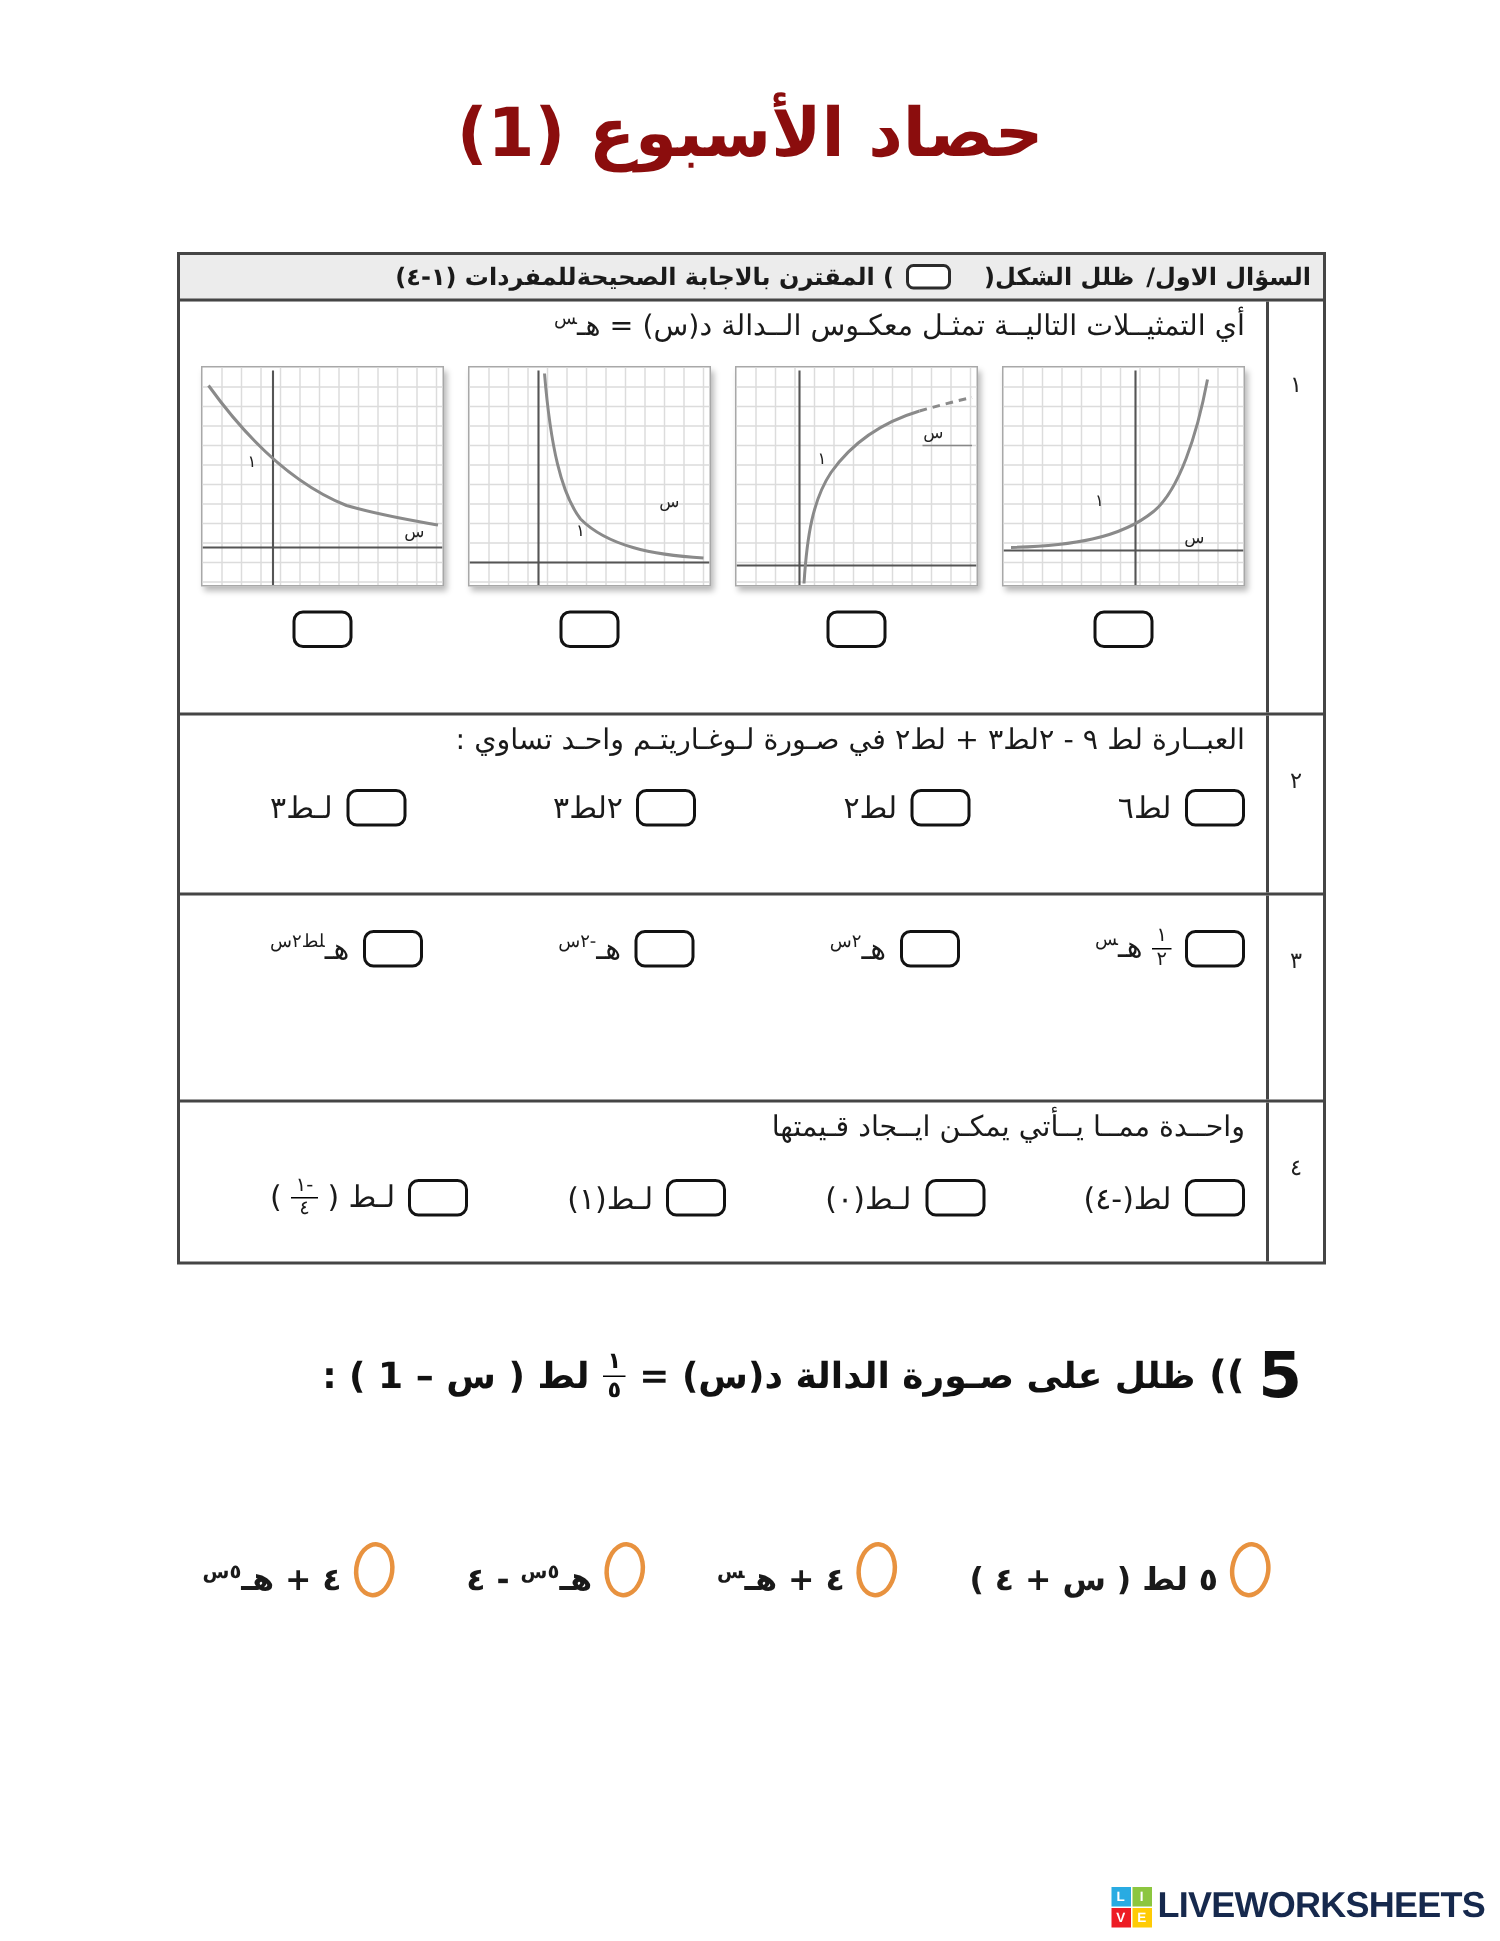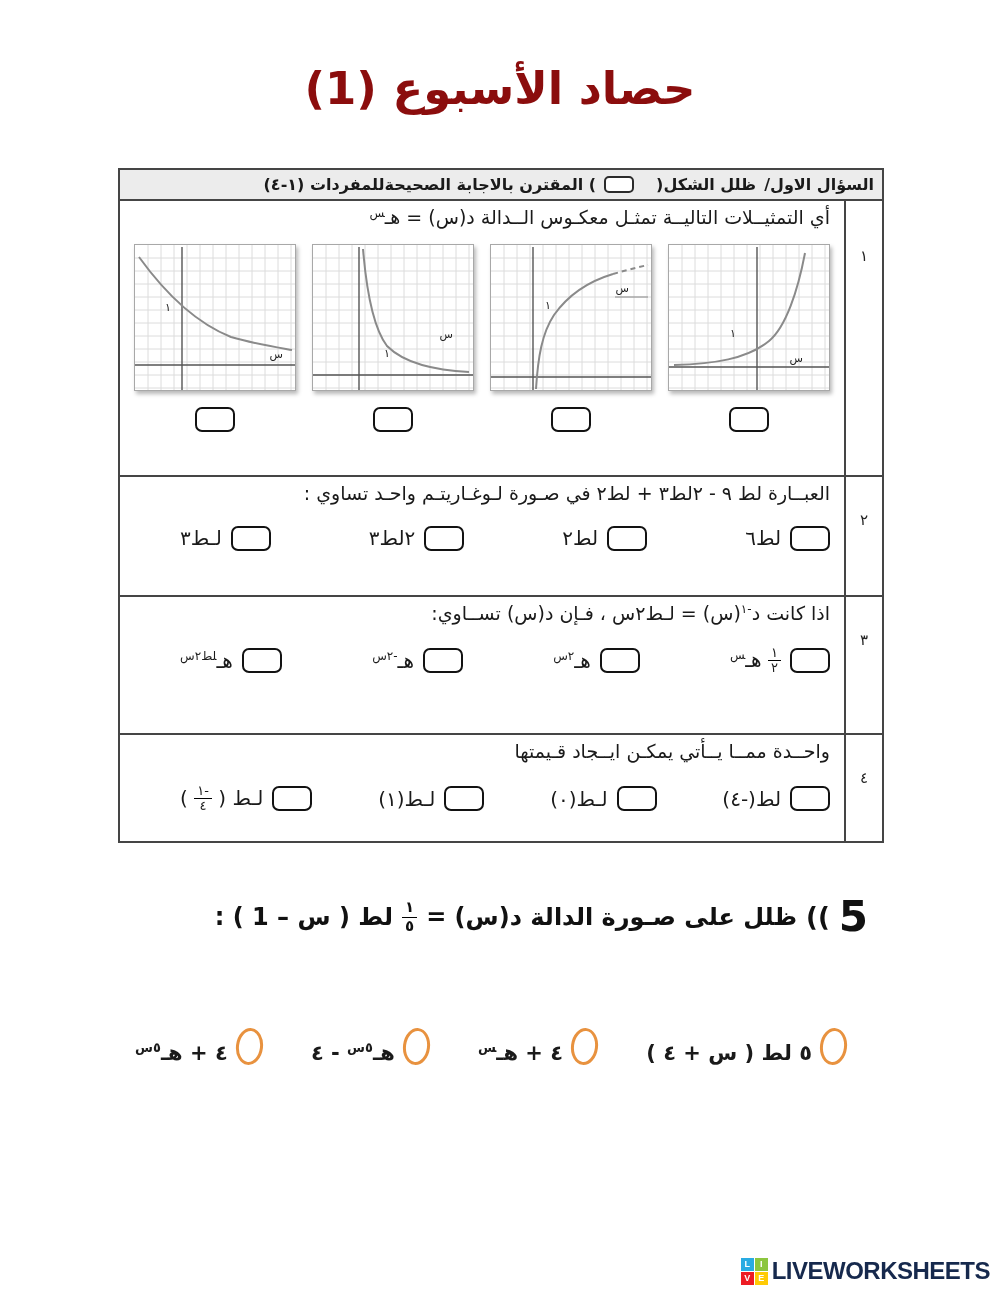--- a/index.html
+++ b/index.html
@@ -216,21 +216,20 @@
             <span class="chk"></span>
             <span class="olabel">لـط٣</span>
           </div>
         </div>
       </div>
     </div>
 
     <div class="qrow r3">
       <div class="qnum nc">٣</div>
       <div class="qbody">
-        <div class="qtext"><span>اذا كانت د</span><sup>-١</sup><span>(س) = لـط٢س ، فـإن د(س) تســاوي:</span></div>
         <div class="opts">
           <div class="option">
             <span class="chk"></span>
             <span class="olabel"><span class="frac">
                   <span class="num">١</span>
                   <span class="den">٢</span>
                 </span> <span>هـ</span><sup>س</sup></span>
           </div>
           <div class="option">
             <span class="chk"></span>

